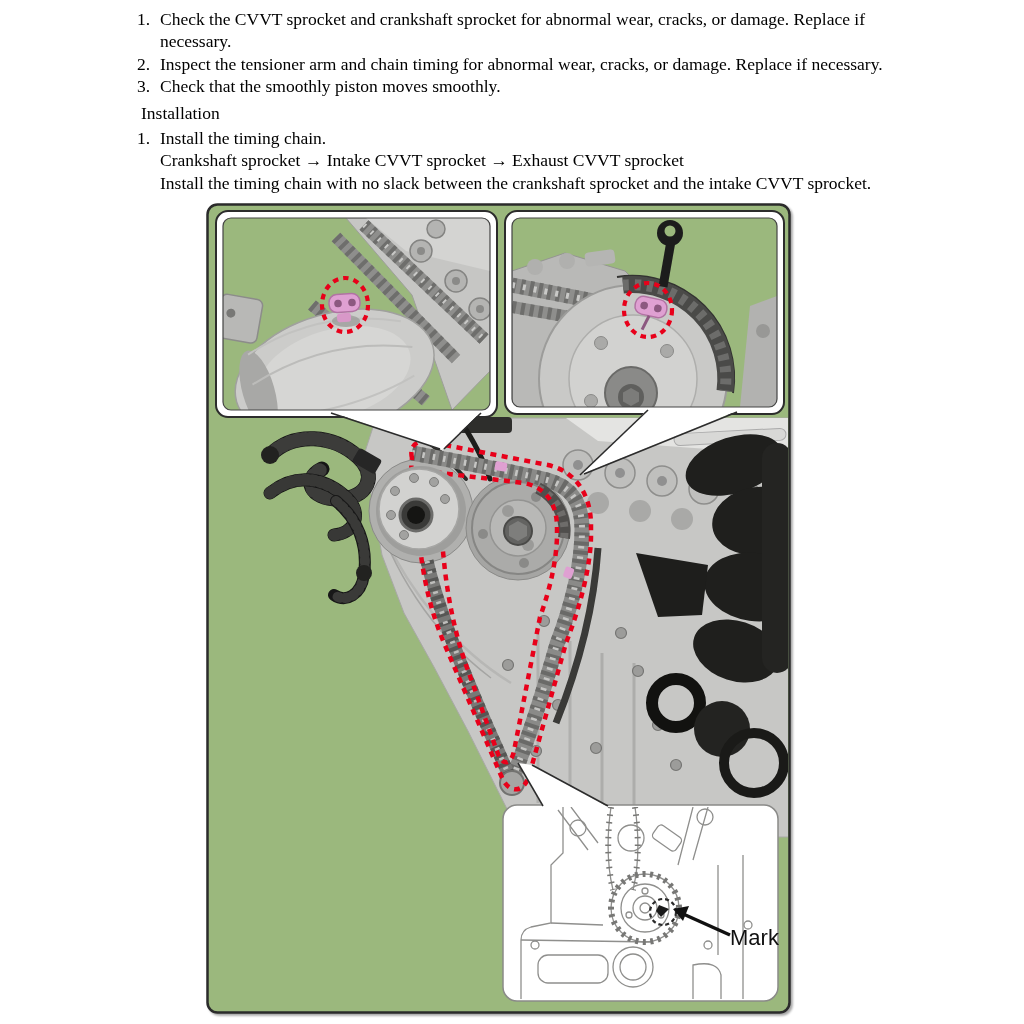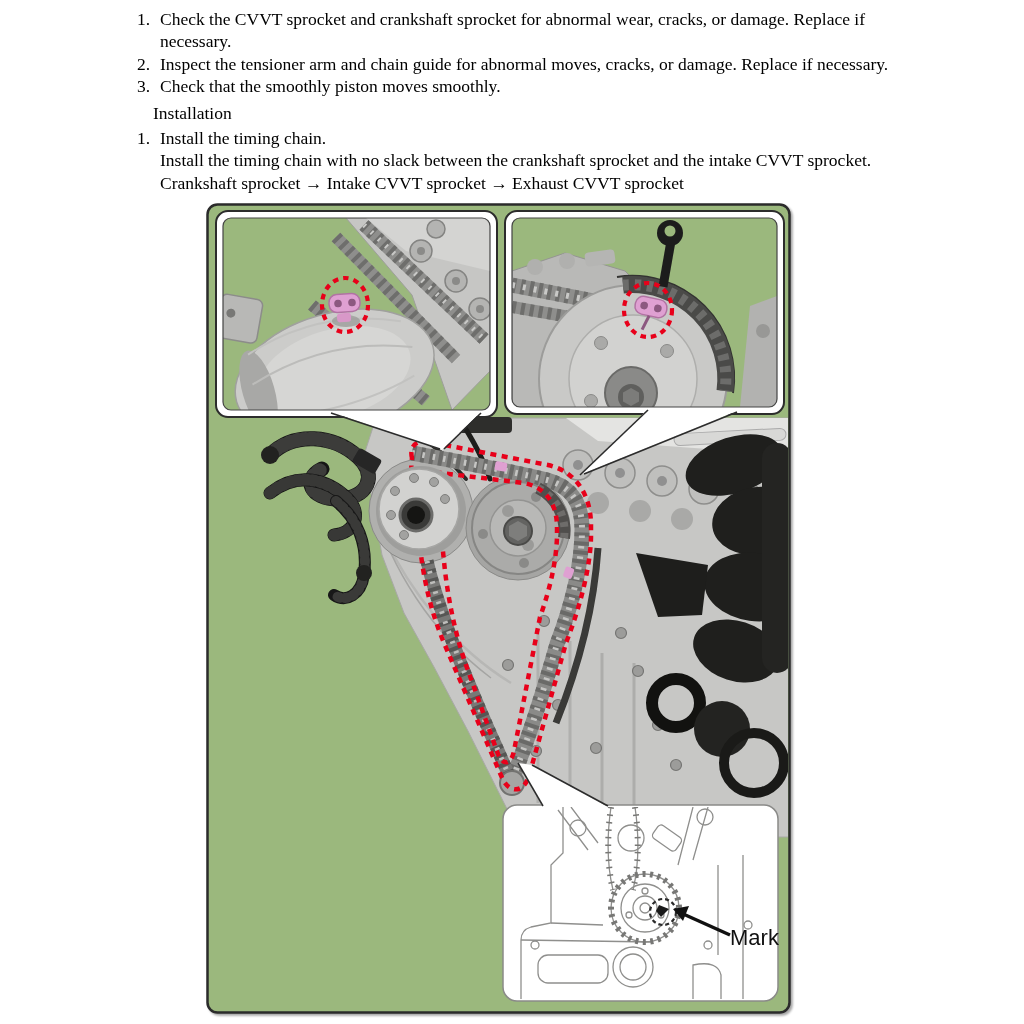--- a/index.html
+++ b/index.html
@@ -8,21 +8,21 @@
     font-family:"Liberation Serif", serif;color:#000;
     overflow:hidden;
   }
   .text-block{
     position:absolute;left:137px;top:8px;width:757px;
     font-size:17.5px;line-height:22.4px;
   }
   .li{display:flex;}
   .li .num{flex:0 0 23px;}
   .li .txt{flex:1 1 auto;}
-  .heading{margin-left:16px;margin-top:4px;}
+  .heading{margin-left:4px;margin-top:4px;}
   .step{margin-top:3px;}
   .sub{margin-left:23px;}
   .figure{
     position:absolute;left:158px;top:203px;width:585px;height:811px;
     filter:drop-shadow(2px 2px 1px rgba(0,0,0,0.35));
     padding-left:48px;
   }
   .figure svg{display:block;width:585px;height:811px;}
 </style>
 </head>
@@ -30,33 +30,33 @@
 
 <div class="page">
 
   <div class="text-block">
     <div class="li">
       <span class="num">1.</span>
       <span class="txt">Check the CVVT sprocket and crankshaft sprocket for abnormal wear, cracks, or damage. Replace if necessary.</span>
     </div>
     <div class="li">
       <span class="num">2.</span>
-      <span class="txt">Inspect the tensioner arm and chain guide for abnormal moves, cracks, or damage. Replace if necessary.</span>
+      <span class="txt">Inspect the tensioner arm and chain timing for abnormal wear, cracks, or damage. Replace if necessary.</span>
     </div>
     <div class="li">
       <span class="num">3.</span>
       <span class="txt">Check that the smoothly piston moves smoothly.</span>
     </div>
     <div class="heading">Installation</div>
     <div class="li step">
       <span class="num">1.</span>
       <span class="txt">Install the timing chain.</span>
     </div>
+    <div class="sub">Crankshaft sprocket → Intake CVVT sprocket → Exhaust CVVT sprocket</div>
     <div class="sub">Install the timing chain with no slack between the crankshaft sprocket and the intake CVVT sprocket.</div>
-    <div class="sub">Crankshaft sprocket → Intake CVVT sprocket → Exhaust CVVT sprocket</div>
   </div>
 
   <div class="figure">
     <svg viewBox="0 0 585 811" xmlns="http://www.w3.org/2000/svg">
       <defs>
         <clipPath id="mainClip">
             <rect x="3" y="3" width="579" height="805" rx="9"></rect>
           </clipPath>
         <clipPath id="ins1clip">
             <rect x="7" y="7" width="267" height="192" rx="8"></rect>

